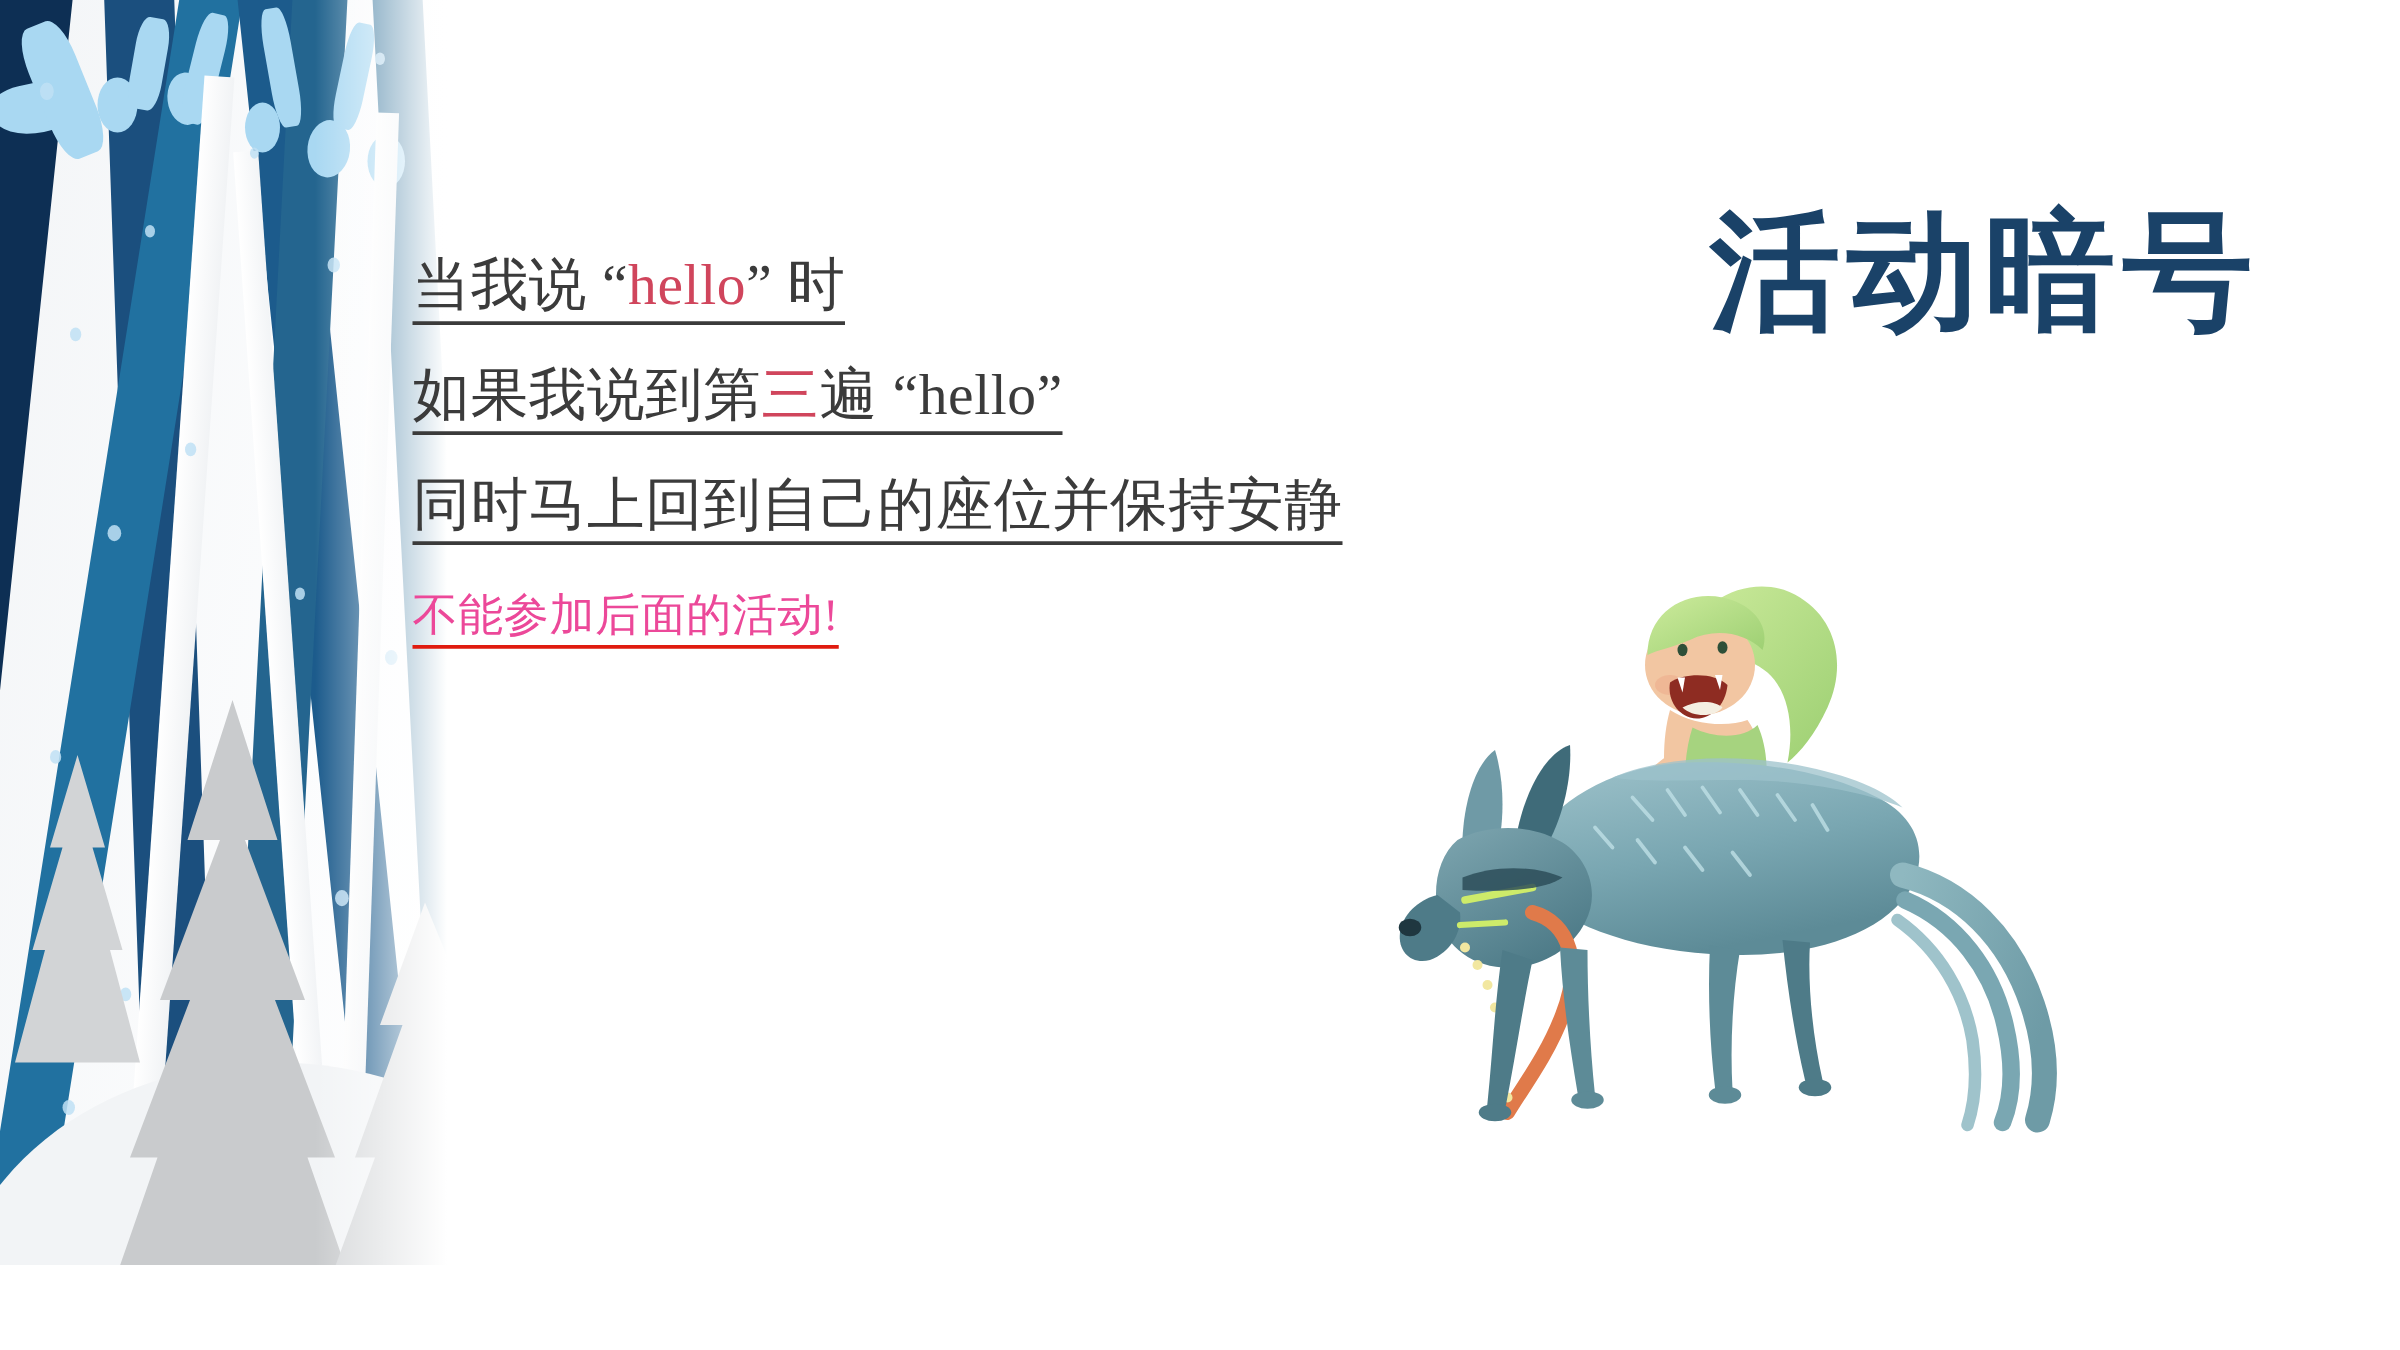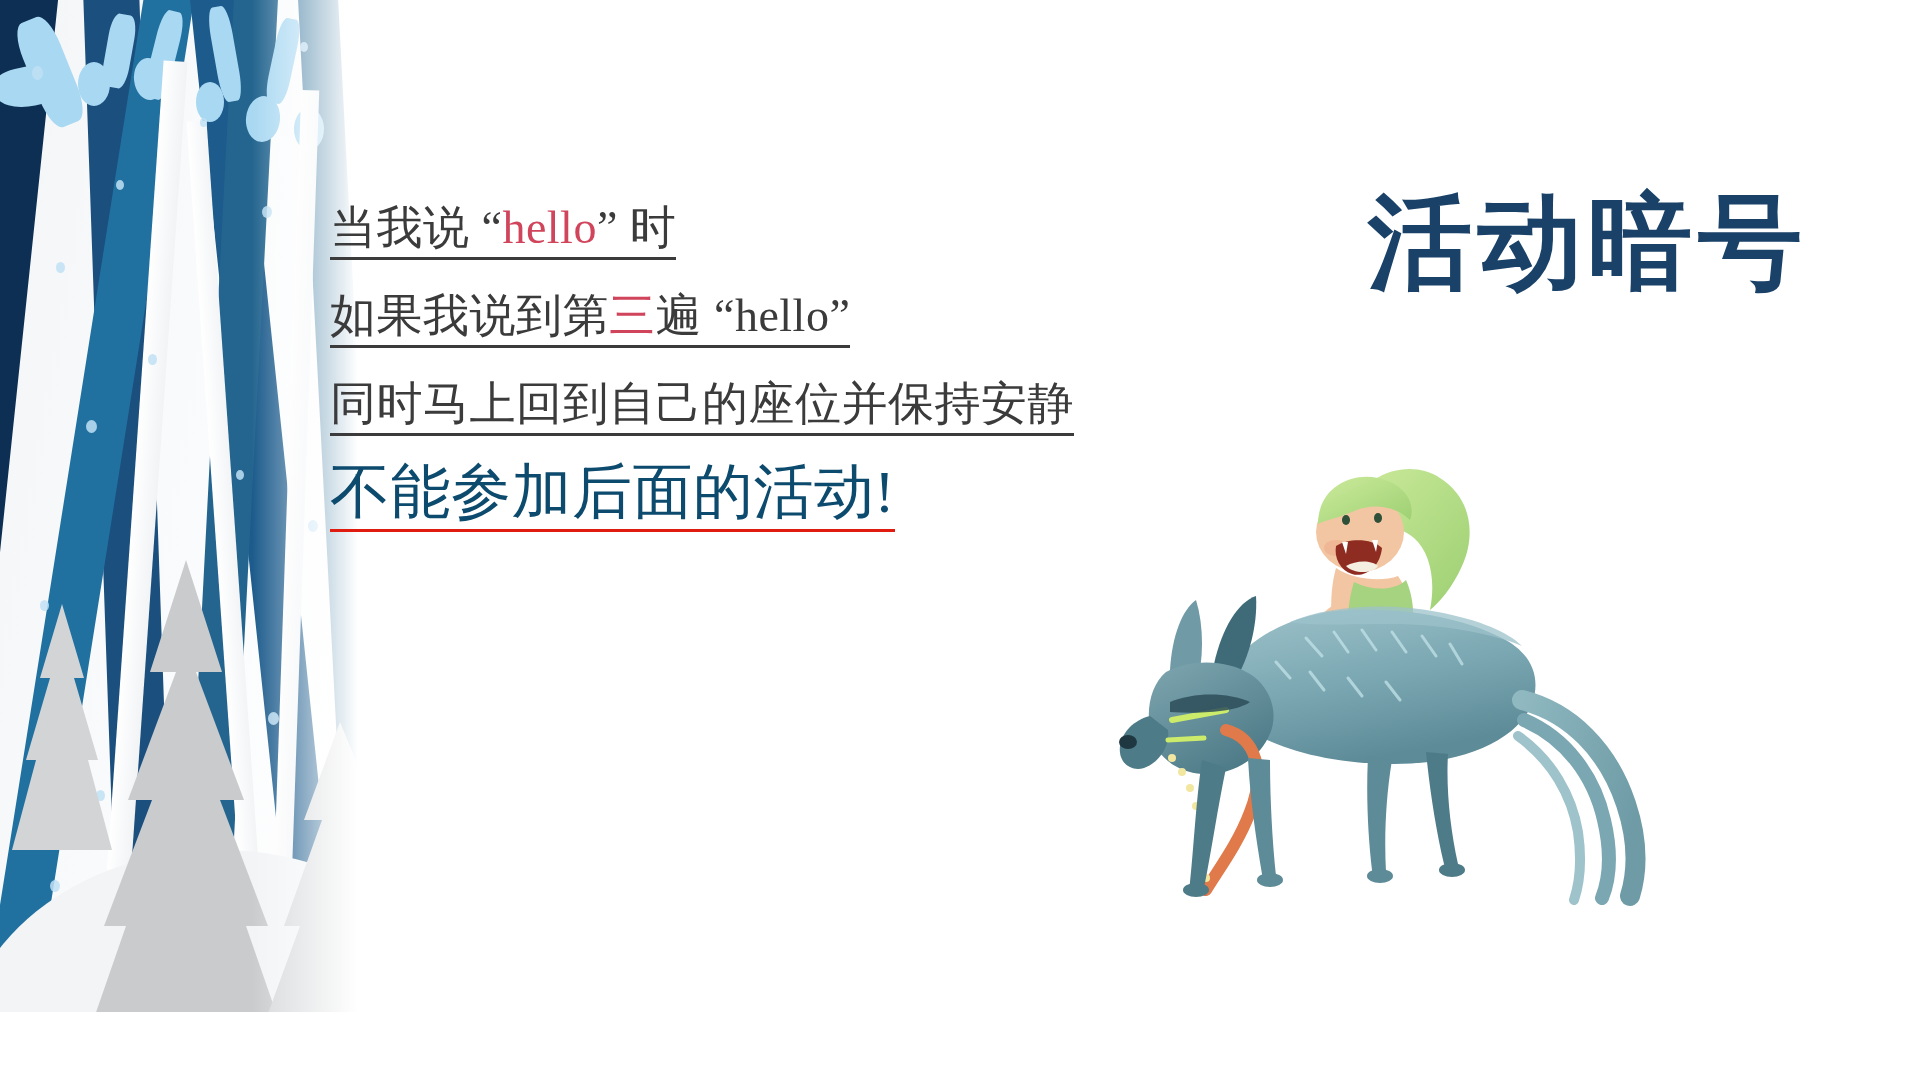--- a/index.html
+++ b/index.html
@@ -74,28 +74,28 @@
     color: #3b3b3b;
     letter-spacing: 0.5px;
   }
   .line > .u {
     display: inline;
     border-bottom: 3px solid #3b3b3b;
     padding-bottom: 4px;
   }
   .hl { color: #d0455c; }
   .lat { font-family: "Liberation Serif", "DejaVu Serif", serif; }
-  .line.alert { color: #0c4a6e; font-size: 60px; }
+  .line.alert { color: #ec4899; font-size: 36px; }
   .line.alert > .u { border-bottom-color: #e01b0f; }
 
   
   #title {
     position: absolute;
     right: 112px;
-    top: 188px;
+    top: 164px;
     font-family: "Liberation Sans", "DejaVu Sans", sans-serif;
     font-weight: bold;
     font-size: 104px;
     line-height: 1.05;
     color: #1a4268;
     letter-spacing: 6px;
     z-index: 60;
   }
 
   

